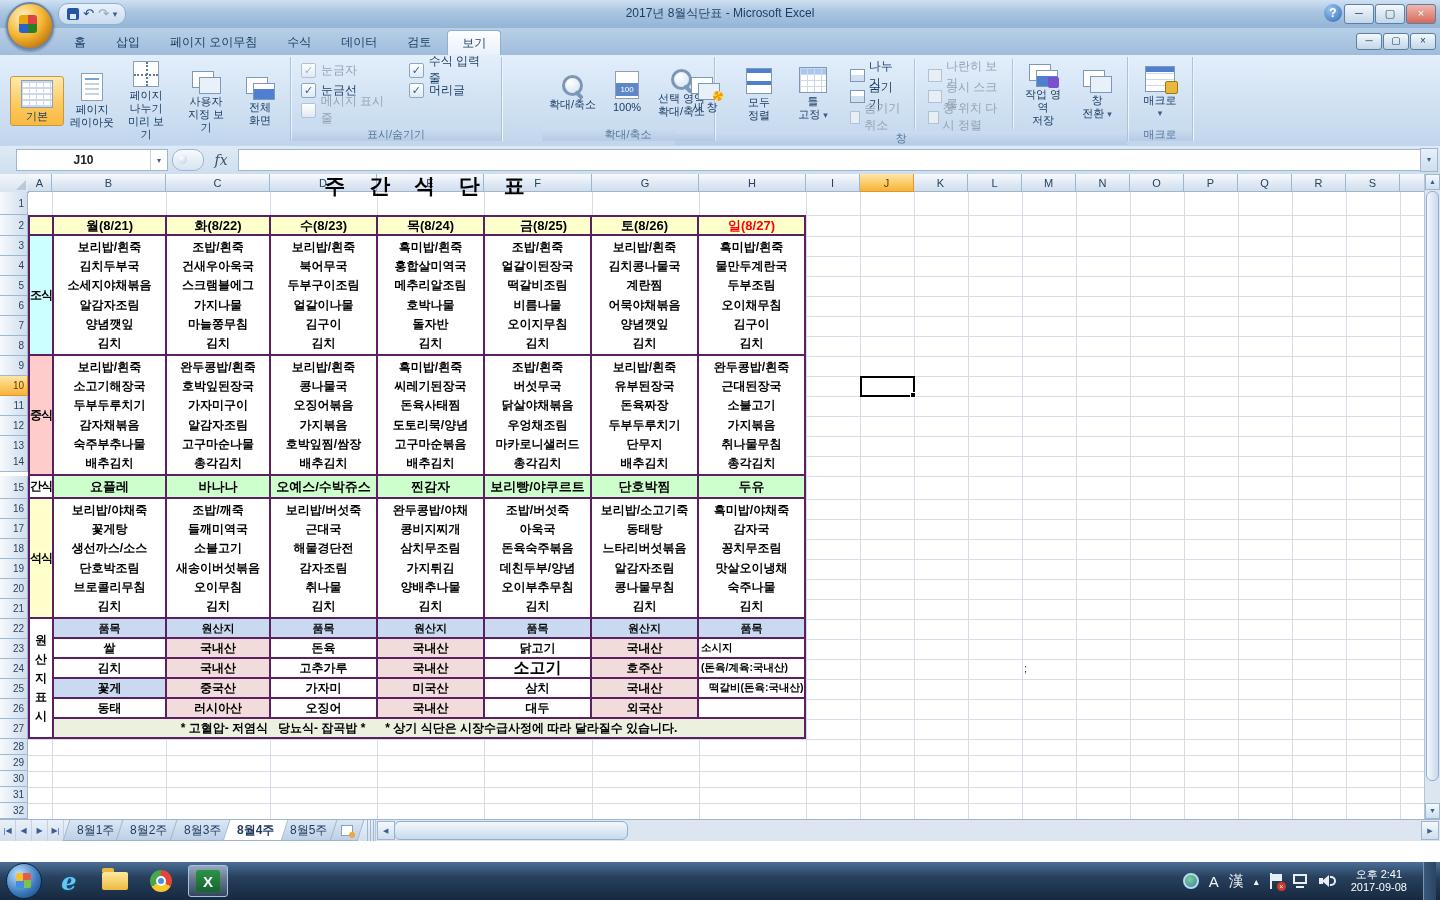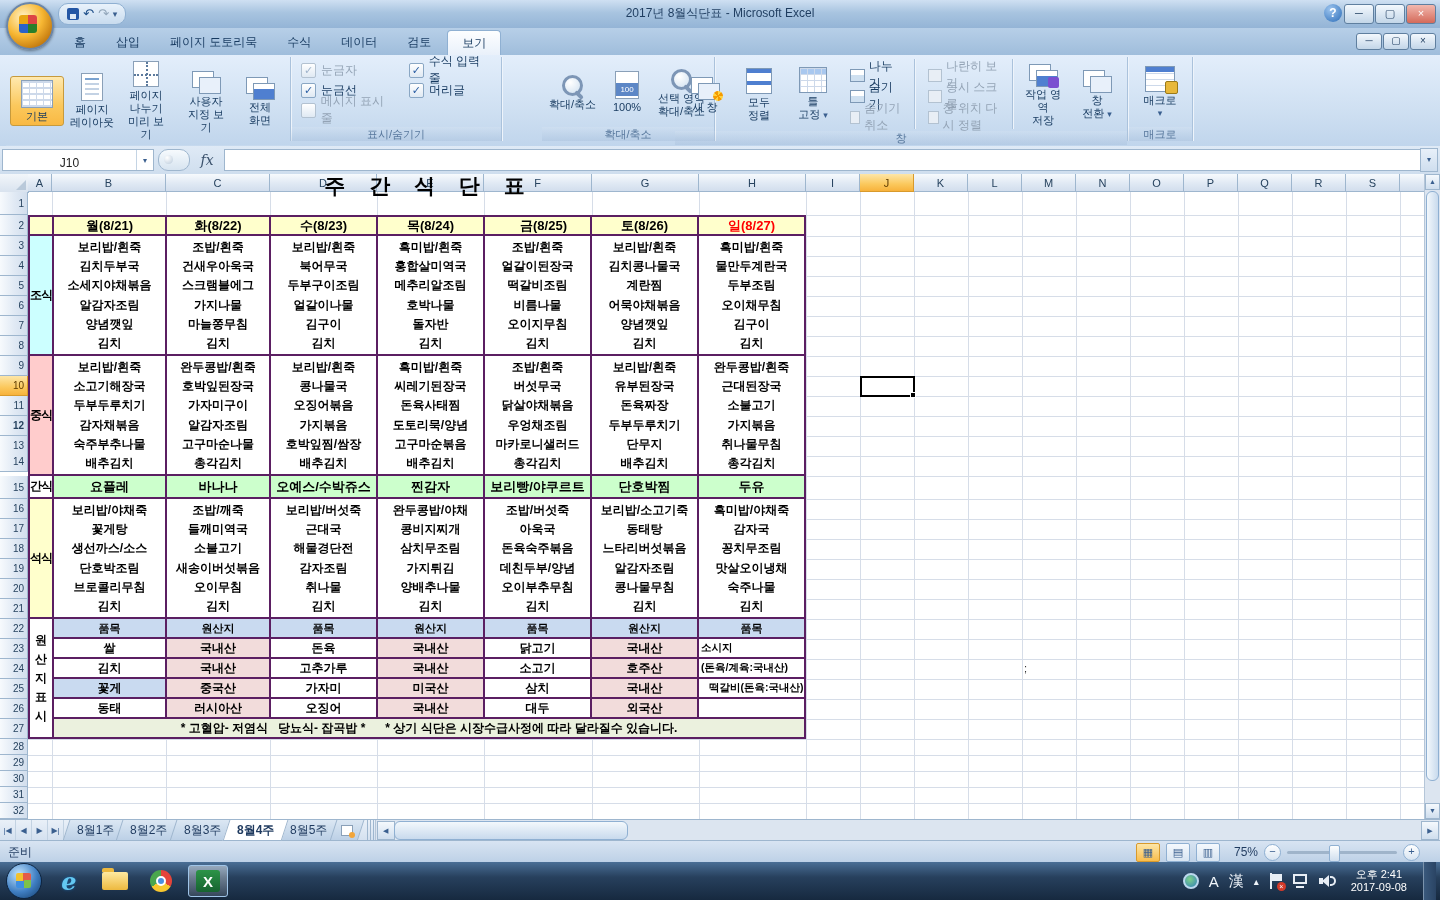--- a/index.html
+++ b/index.html
@@ -90,22 +90,22 @@
   .chk.dis{color:#93a3b5;}
   .chk.dis .box{border-color:#b3c2d1;color:#9fb4cc;}
   .smallbtn{display:flex;align-items:center;gap:4px;font-size:12px;color:#16395f;height:18px;padding:0 3px;}
   .smallbtn .mini{width:14px;height:11px;border:1px solid #7e99b6;background:linear-gradient(#fff 45%,#cfe0f0 45%);}
   .smallbtn.dis{color:#93a3b5;}
   .smallbtn.dis .mini{border-color:#b3c2d1;background:#e8eef5;}
   .darr{font-size:9px;color:#3a5f8f;}
   
   #formulabar{position:absolute;left:0;top:146px;width:1440px;height:28px;
     background:linear-gradient(#dfeaf6,#cfdeee);border-bottom:1px solid #9eb6ce;display:flex;align-items:center;}
-  #namebox{width:150px;height:20px;margin-left:2px;background:#fff;border:1px solid #9eb6ce;
-    font-size:12px;color:#222;display:flex;align-items:flex-end;}
+  #namebox{width:150px;height:20px;margin-left:16px;background:#fff;border:1px solid #9eb6ce;
+    font-size:12px;color:#222;display:flex;align-items:center;font-weight:bold;}
   #namebox .val{flex:1;text-align:center;}
   #namebox .dd{width:16px;height:100%;border-left:1px solid #c4d4e4;font-size:8px;color:#3a5f8f;
     display:flex;align-items:center;justify-content:center;}
   #fxbubble{width:30px;height:20px;margin-left:4px;border-radius:10px;border:1px solid #9eb6ce;
     background:linear-gradient(#f6fafd,#d7e4f0);position:relative;}
   #fxbubble:after{content:"";position:absolute;left:5px;top:5px;width:9px;height:9px;border-radius:50%;
     background:radial-gradient(circle at 35% 30%,#fff,#b9cadb);}
   #fxsym{width:34px;text-align:center;font-family:"DejaVu Serif","Liberation Serif",serif;font-style:italic;
     font-size:14px;color:#39506b;}
   #formula-input{flex:1;height:20px;background:#fff;border:1px solid #9eb6ce;border-right:none;font-size:12px;padding:0 4px;color:#222;}
@@ -236,21 +236,21 @@
     </div>
   </div>
   <div id="orb">
       <div class="flower"></div>
     </div>
 
   <div id="tabrow">
     <div id="tabs">
         <div class="rtab">홈</div>
         <div class="rtab">삽입</div>
-        <div class="rtab">페이지 도토리묵</div>
+        <div class="rtab">페이지 오이무침</div>
         <div class="rtab">수식</div>
         <div class="rtab">데이터</div>
         <div class="rtab">검토</div>
         <div class="rtab active">보기</div>
       </div>
     <div class="wb-btns">
       <div class="wbtn">─</div>
       <div class="wbtn">▢</div>
       <div class="wbtn">×</div>
     </div>
@@ -456,21 +456,21 @@
         <div class="rowhdr" style="top: 41px; height: 21px;">2</div>
         <div class="rowhdr" style="top: 62px; height: 20px;">3</div>
         <div class="rowhdr" style="top: 82px; height: 20px;">4</div>
         <div class="rowhdr" style="top: 102px; height: 20px;">5</div>
         <div class="rowhdr" style="top: 122px; height: 20px;">6</div>
         <div class="rowhdr" style="top: 142px; height: 20px;">7</div>
         <div class="rowhdr" style="top: 162px; height: 20px;">8</div>
         <div class="rowhdr" style="top: 182px; height: 20px;">9</div>
         <div class="rowhdr selhdr" style="top: 202px; height: 20px;">10</div>
         <div class="rowhdr" style="top: 222px; height: 20px;">11</div>
-        <div class="rowhdr" style="top: 242px; height: 20px; font-weight: bold;">12</div>
+        <div class="rowhdr" style="top: 242px; height: 20px;">12</div>
         <div class="rowhdr" style="top: 262px; height: 20px;">13</div>
         <div class="rowhdr" style="top: 278px; height: 20px;">14</div>
         <div class="rowhdr" style="top: 302px; height: 23px;">15</div>
         <div class="rowhdr" style="top: 325px; height: 20px;">16</div>
         <div class="rowhdr" style="top: 345px; height: 20px;">17</div>
         <div class="rowhdr" style="top: 365px; height: 20px;">18</div>
         <div class="rowhdr" style="top: 385px; height: 20px;">19</div>
         <div class="rowhdr" style="top: 405px; height: 20px;">20</div>
         <div class="rowhdr" style="top: 425px; height: 20px;">21</div>
         <div class="rowhdr" style="top: 445px; height: 20px;">22</div>
@@ -744,21 +744,21 @@
         <div class="tcell" style="grid-area: 7 / 3; font-size: 12px; background: rgb(242, 220, 219);">국내산</div>
         <div class="tcell" style="grid-area: 7 / 4; font-size: 12px; background: rgb(255, 255, 255);">돈육</div>
         <div class="tcell" style="grid-area: 7 / 5; font-size: 12px; background: rgb(242, 220, 219);">국내산</div>
         <div class="tcell" style="grid-area: 7 / 6; font-size: 12px; background: rgb(255, 255, 255);">닭고기</div>
         <div class="tcell" style="grid-area: 7 / 7; font-size: 12px; background: rgb(242, 220, 219);">국내산</div>
         <div class="tcell" style="grid-area: 7 / 8; justify-content: flex-start; font-size: 10.5px; padding-left: 2px; font-weight: 600;">소시지</div>
         <div class="tcell" style="grid-area: 8 / 2; font-size: 12px; background: rgb(255, 255, 255);">김치</div>
         <div class="tcell" style="grid-area: 8 / 3; font-size: 12px; background: rgb(242, 220, 219);">국내산</div>
         <div class="tcell" style="grid-area: 8 / 4; font-size: 12px; background: rgb(255, 255, 255);">고추가루</div>
         <div class="tcell" style="grid-area: 8 / 5; font-size: 12px; background: rgb(242, 220, 219);">국내산</div>
-        <div class="tcell" style="grid-area: 8 / 6; font-size: 12px; background: rgb(255, 255, 255);">소고기</div>
+        <div class="tcell" style="grid-area: 8 / 6; font-size: 16px; background: rgb(255, 255, 255);">소고기</div>
         <div class="tcell" style="grid-area: 8 / 7; font-size: 12px; background: rgb(242, 220, 219);">호주산</div>
         <div class="tcell" style="grid-area: 8 / 8; justify-content: flex-start; font-size: 10.5px; padding-left: 2px; font-weight: 600;">(돈육/계육:국내산)</div>
         <div class="tcell" style="grid-area: 9 / 2; font-size: 12px; background: rgb(201, 218, 240);">꽃게</div>
         <div class="tcell" style="grid-area: 9 / 3; font-size: 12px; background: rgb(242, 220, 219);">중국산</div>
         <div class="tcell" style="grid-area: 9 / 4; font-size: 12px; background: rgb(255, 255, 255);">가자미</div>
         <div class="tcell" style="grid-area: 9 / 5; font-size: 12px; background: rgb(242, 220, 219);">미국산</div>
         <div class="tcell" style="grid-area: 9 / 6; font-size: 12px; background: rgb(255, 255, 255);">삼치</div>
         <div class="tcell" style="grid-area: 9 / 7; font-size: 12px; background: rgb(242, 220, 219);">국내산</div>
         <div class="tcell" style="grid-area: 9 / 8; justify-content: flex-start; font-size: 10.5px; padding-left: 10px; font-weight: 600;">떡갈비(돈육:국내산)</div>
         <div class="tcell" style="grid-area: 10 / 2; font-size: 12px; background: rgb(255, 255, 255);">동태</div>
@@ -805,34 +805,20 @@
         <span class="pg"></span>
       </div>
     <div id="tab-split"></div>
     <div id="hscroll">
       <div class="harr" style="left:1px;">◀</div>
       <div id="hthumb"></div>
       <div class="harr" style="right:1px;">▶</div>
     </div>
   </div>
 
-  <div id="statusbar">
-    <div id="ready">준비</div>
-    <div id="sb-right">
-      <div class="viewbtn active">▦</div>
-      <div class="viewbtn">▤</div>
-      <div class="viewbtn">▥</div>
-      <div id="zoomlabel">75%</div>
-      <div class="zbtn">−</div>
-      <div id="ztrack">
-          <div id="zthumb"></div>
-        </div>
-      <div class="zbtn">+</div>
-    </div>
-  </div>
 
   <div id="taskbar">
     <div id="startorb">
         <div class="flower"></div>
       </div>
     <div class="tbicon">
         <span class="ie-e">e</span>
       </div>
     <div class="tbicon">
         <span class="folder"></span>

